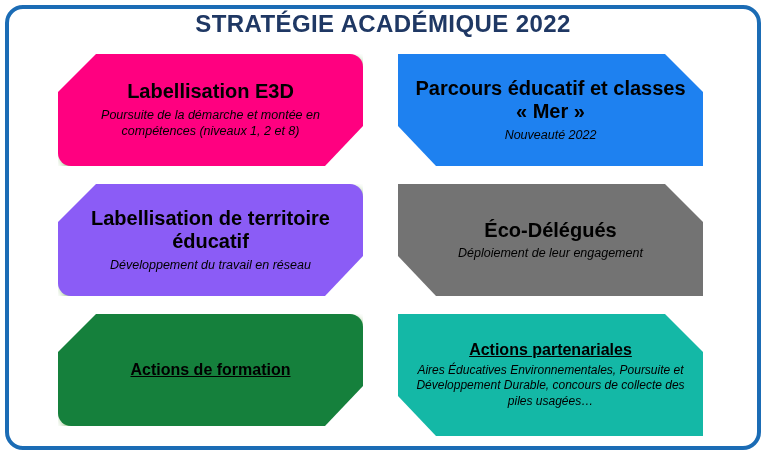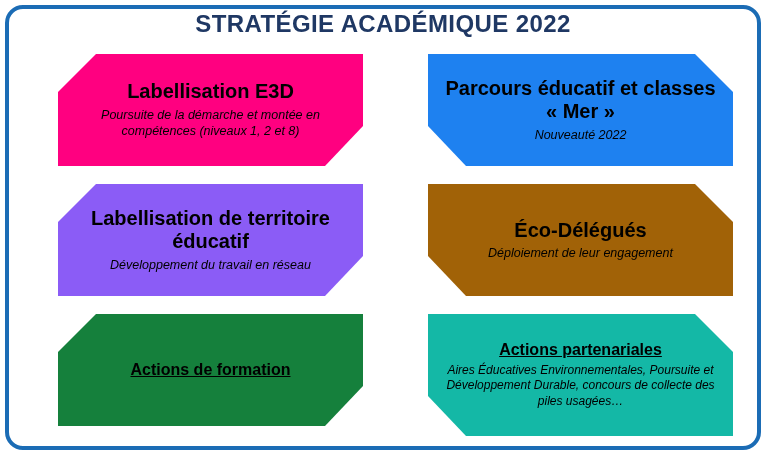--- a/index.html
+++ b/index.html
@@ -92,33 +92,33 @@
   
   .shape-left {
     clip-path: polygon(
       38px 0,
       100% 0,
       100% calc(100% - 40px),
       calc(100% - 38px) 100%,
       0 100%,
       0 38px
     );
+    border-radius: 13px;
   }
 
   
   .shape-right {
     clip-path: polygon(
       0 0,
       calc(100% - 38px) 0,
       100% 38px,
       100% 100%,
       38px 100%,
       0 calc(100% - 40px)
     );
-    margin-left: 30px;
   }
 
   .banner .heading {
     font-size: 20px;
     font-weight: bold;
     line-height: 1.18;
     color: #000000;
     font-family: "Liberation Sans", sans-serif;
   }
 
@@ -163,21 +163,21 @@
     </div>
 
     <div class="cell col-left row-1">
       <div class="banner shape-left" style="background: #8b5cf6;">
         <div class="heading">Labellisation de territoire éducatif</div>
         <div class="subtitle">Développement du travail en réseau</div>
       </div>
     </div>
 
     <div class="cell col-right row-1">
-      <div class="banner shape-right" style="background: #a16207;">
+      <div class="banner shape-right" style="background: #737373;">
         <div class="heading">Éco-Délégués</div>
         <div class="subtitle">Déploiement de leur engagement</div>
       </div>
     </div>
 
     <div class="cell col-left row-2">
       <div class="banner shape-left" style="background: rgb(21, 128, 60);">
         <div class="heading">Actions de formation</div>
       </div>
     </div>

